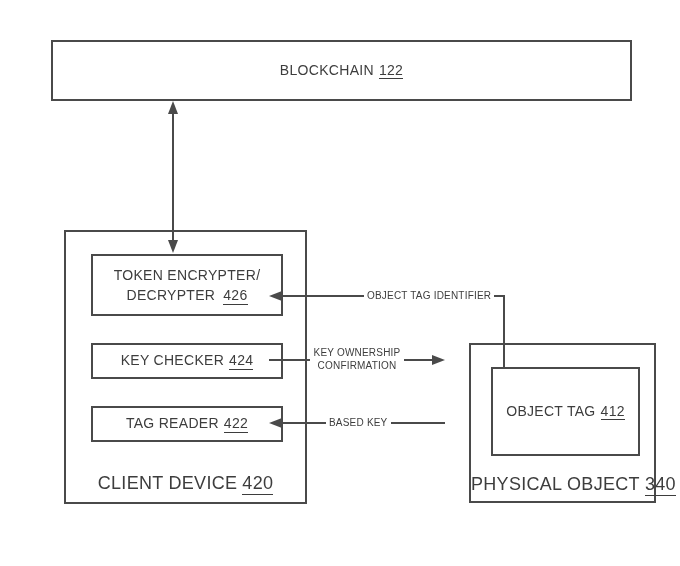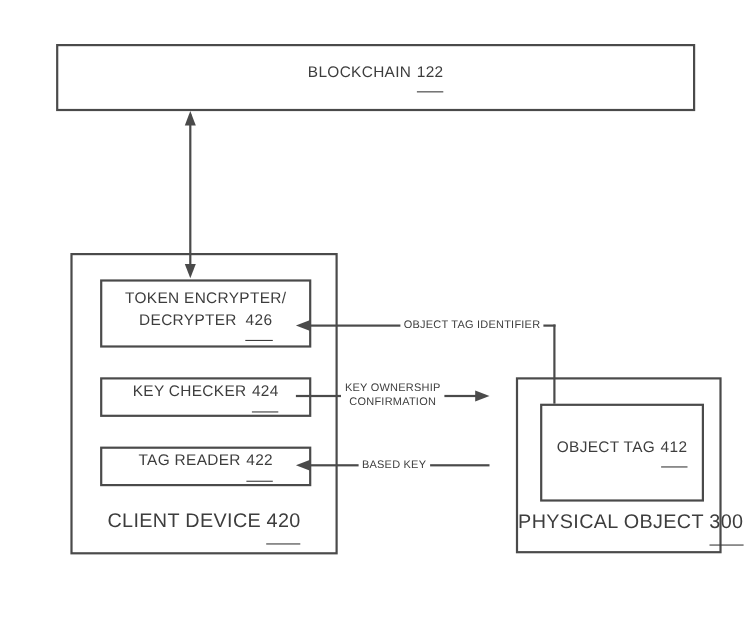--- a/index.html
+++ b/index.html
@@ -13,21 +13,21 @@
   }
   .box-flex{display:flex;align-items:center;justify-content:center;text-align:center;}
   .box-label{font-size:14px;letter-spacing:0.3px;white-space:nowrap;}
   .two-line{line-height:20px;}
   .bottom-label{
     position:absolute;left:0;right:0;text-align:center;
     font-size:18px;letter-spacing:0.3px;white-space:nowrap;
   }
   .ref{
     display:inline-block;border-bottom:1.5px solid #3d3d3d;
-    padding-bottom:11px;margin-left:5px;line-height:1.05;
+    padding-bottom:1px;margin-left:5px;line-height:1.05;
   }
   .ref-wide{margin-left:8px;}
   .line{position:absolute;background:#4a4a4a;z-index:3;}
   .ah{position:absolute;width:0;height:0;z-index:3;}
   .ah-up{border-left:5px solid transparent;border-right:5px solid transparent;border-bottom:13px solid #4a4a4a;}
   .ah-down{border-left:5px solid transparent;border-right:5px solid transparent;border-top:13px solid #4a4a4a;}
   .ah-left{border-top:5px solid transparent;border-bottom:5px solid transparent;border-right:13px solid #4a4a4a;}
   .ah-right{border-top:5px solid transparent;border-bottom:5px solid transparent;border-left:13px solid #4a4a4a;}
   .conn-label{
     position:absolute;background:#ffffff;font-size:10px;line-height:13px;
@@ -59,21 +59,21 @@
 
     <div class="bottom-label" style="bottom:7px;"><span>CLIENT DEVICE</span><span class="ref">420</span></div>
   </div>
 
   <div class="box" style="left:445px;top:343px;width:187px;height:160px;margin-left:24px;">
 
     <div class="box box-flex" style="left:20px;top:22px;width:149px;height:89px;">
       <span class="box-label"><span>OBJECT TAG</span><span class="ref">412</span></span>
     </div>
 
-    <div class="bottom-label" style="bottom:5px;"><span>PHYSICAL OBJECT</span><span class="ref">300</span></div>
+    <div class="bottom-label" style="bottom:5px;"><span>PHYSICAL OBJECT</span><span class="ref">340</span></div>
   </div>
 
   <div class="line" style="left:172px;top:104px;width:2px;height:145px;"></div>
   <div class="ah ah-up" style="left:168px;top:101px;"></div>
   <div class="ah ah-down" style="left:168px;top:240px;"></div>
 
   <div class="line" style="left:280px;top:295px;width:225px;height:2px;"></div>
   <div class="line" style="left:503px;top:295px;width:2px;height:72px;"></div>
   <div class="ah ah-left" style="left:269px;top:291px;"></div>
   <div class="conn-label" style="left:364px;top:289px;padding:0 3px;">OBJECT TAG IDENTIFIER</div>

